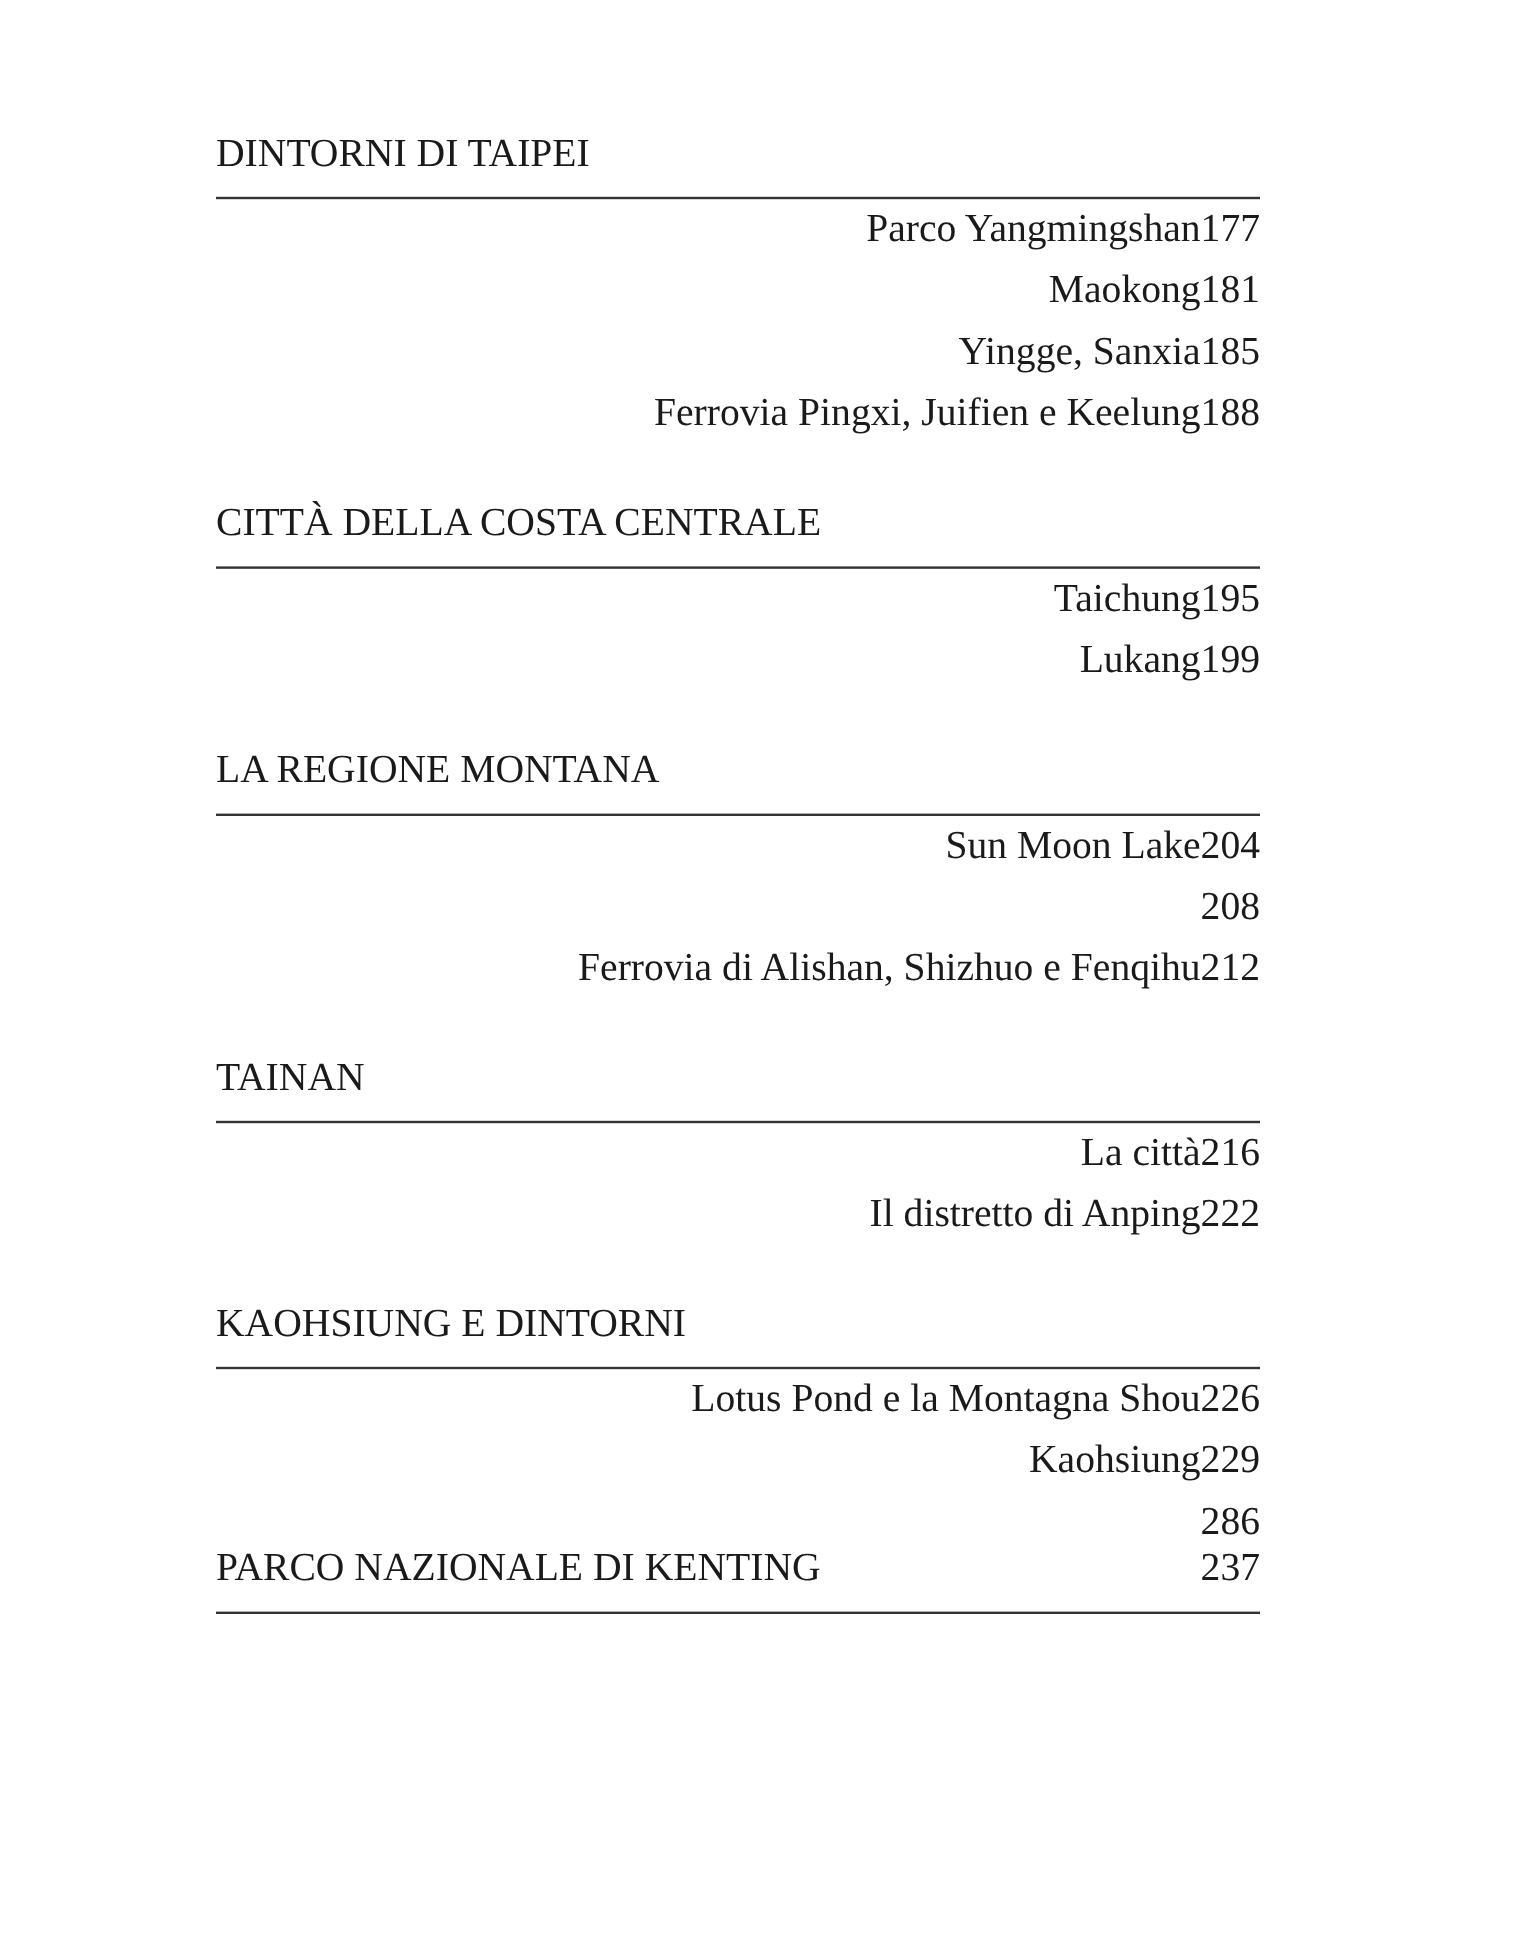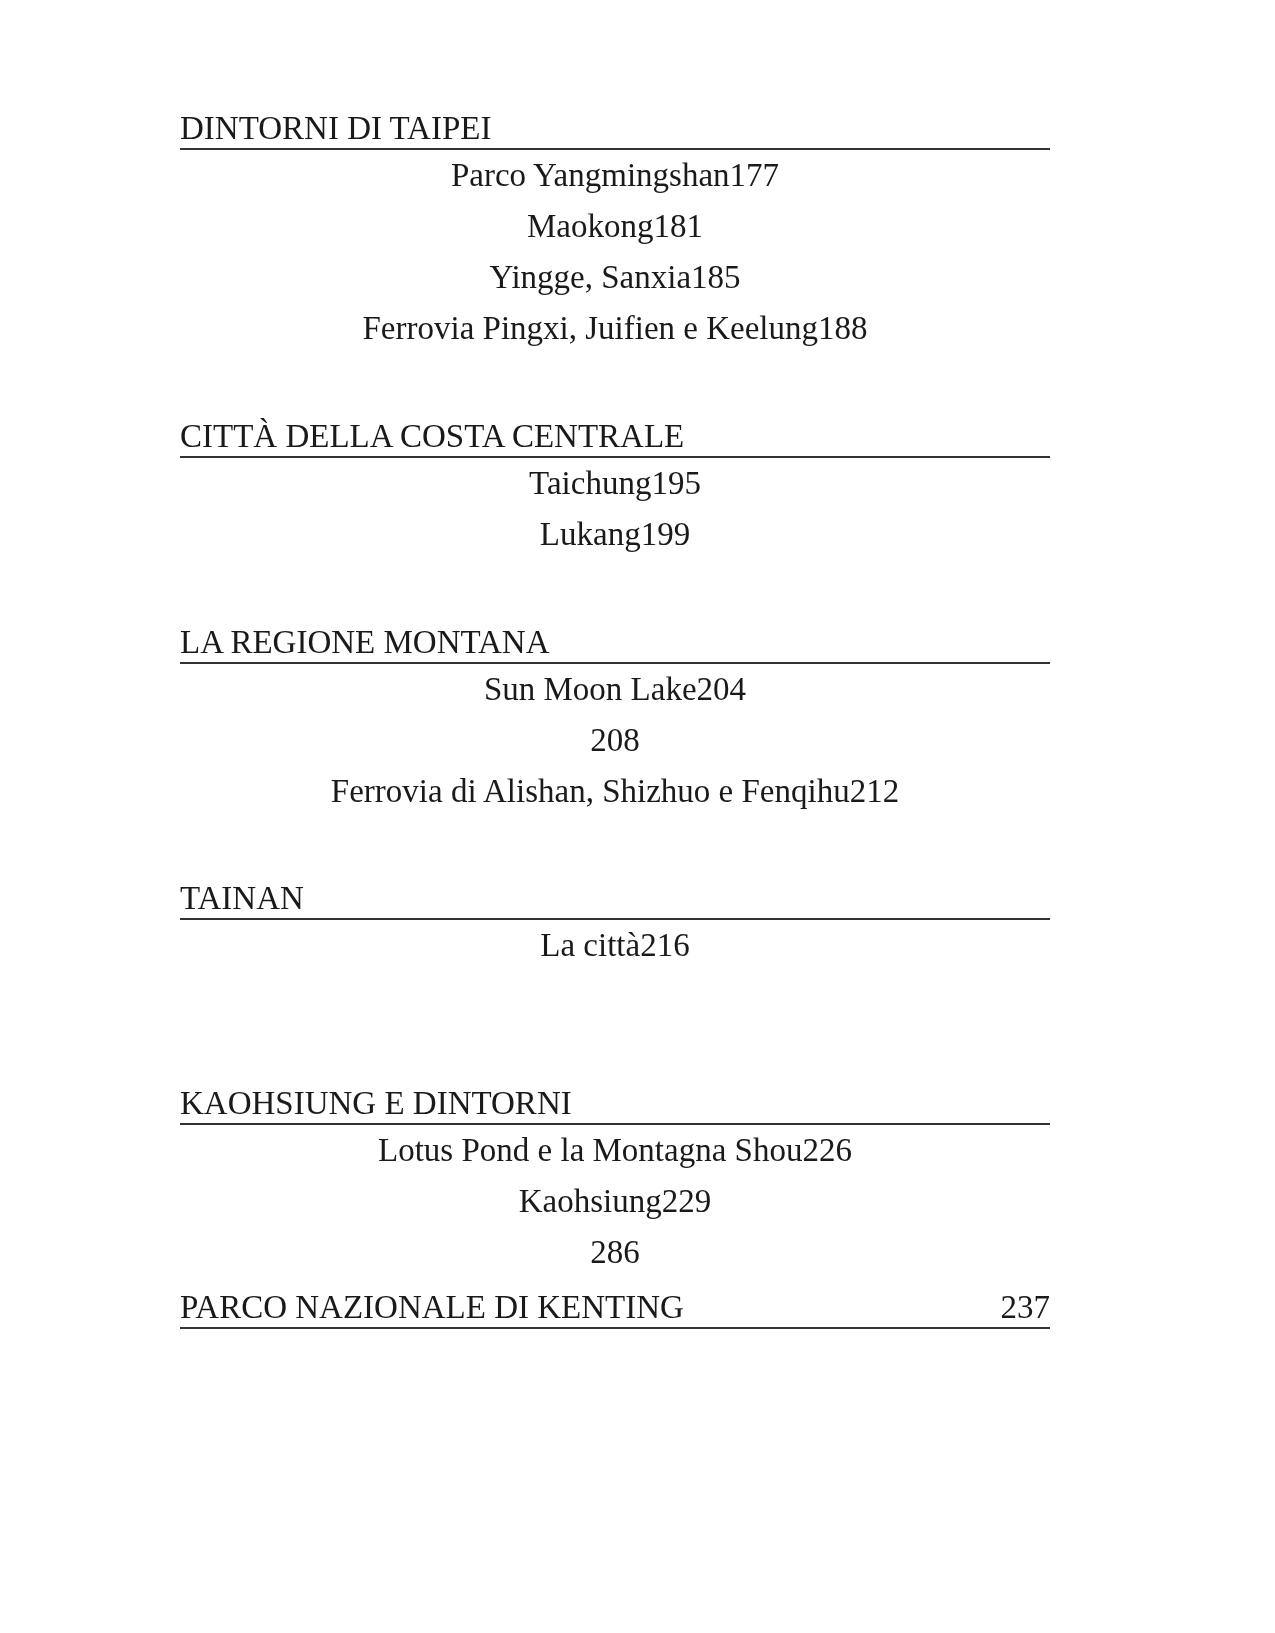--- a/index.html
+++ b/index.html
@@ -1,25 +1,25 @@
 <!DOCTYPE html>
 <html><head>
   <meta charset="utf-8">
   <style>
     html, body { margin:0; padding:0; background:#ffffff; }
     body { width:1275px; height:1633px; position:relative; overflow:hidden;
            font-family:"Liberation Serif","DejaVu Serif",serif; color:#1a1a1a; }
     .toc { position:absolute; left:180px; top:0; width:870px; }
     .section { position:absolute; left:0; width:870px; }
     .heading { font-size:33px; line-height:40px; letter-spacing:0px; white-space:nowrap;
-               border-bottom:2px solid #333; padding-bottom:0px; height:40px;
+               border-bottom:2px solid #333; padding-bottom:16px; height:40px;
                display:flex; justify-content:space-between; align-items:flex-end; }
     .heading .num { font-size:33px;margin-left:44px; }
     .entry { font-size:33px; height:51px; line-height:51px; display:flex;
-             justify-content:center; white-space:nowrap; }
+             justify-content:flex-end; white-space:nowrap; }
     .entry .num { text-align:right; }
   </style>
 </head>
 <body>
 
 <div class="toc">
 
   <div class="section" style="top:108px;">
     <div class="heading">
       <span>DINTORNI DI TAIPEI</span>
@@ -78,20 +78,24 @@
 
   <div class="section" style="top:878px;">
     <div class="heading">
       <span>TAINAN</span>
       <span class="num"></span>
     </div>
     <div class="entry">
       <span>La città</span>
       <span class="num">216</span>
     </div>
+    <div class="entry">
+      <span>Il distretto di Anping</span>
+      <span class="num">222</span>
+    </div>
   </div>
 
   <div class="section" style="top:1083px;">
     <div class="heading">
       <span>KAOHSIUNG E DINTORNI</span>
       <span class="num"></span>
     </div>
     <div class="entry">
       <span>Lotus Pond e la Montagna Shou</span>
       <span class="num">226</span>

